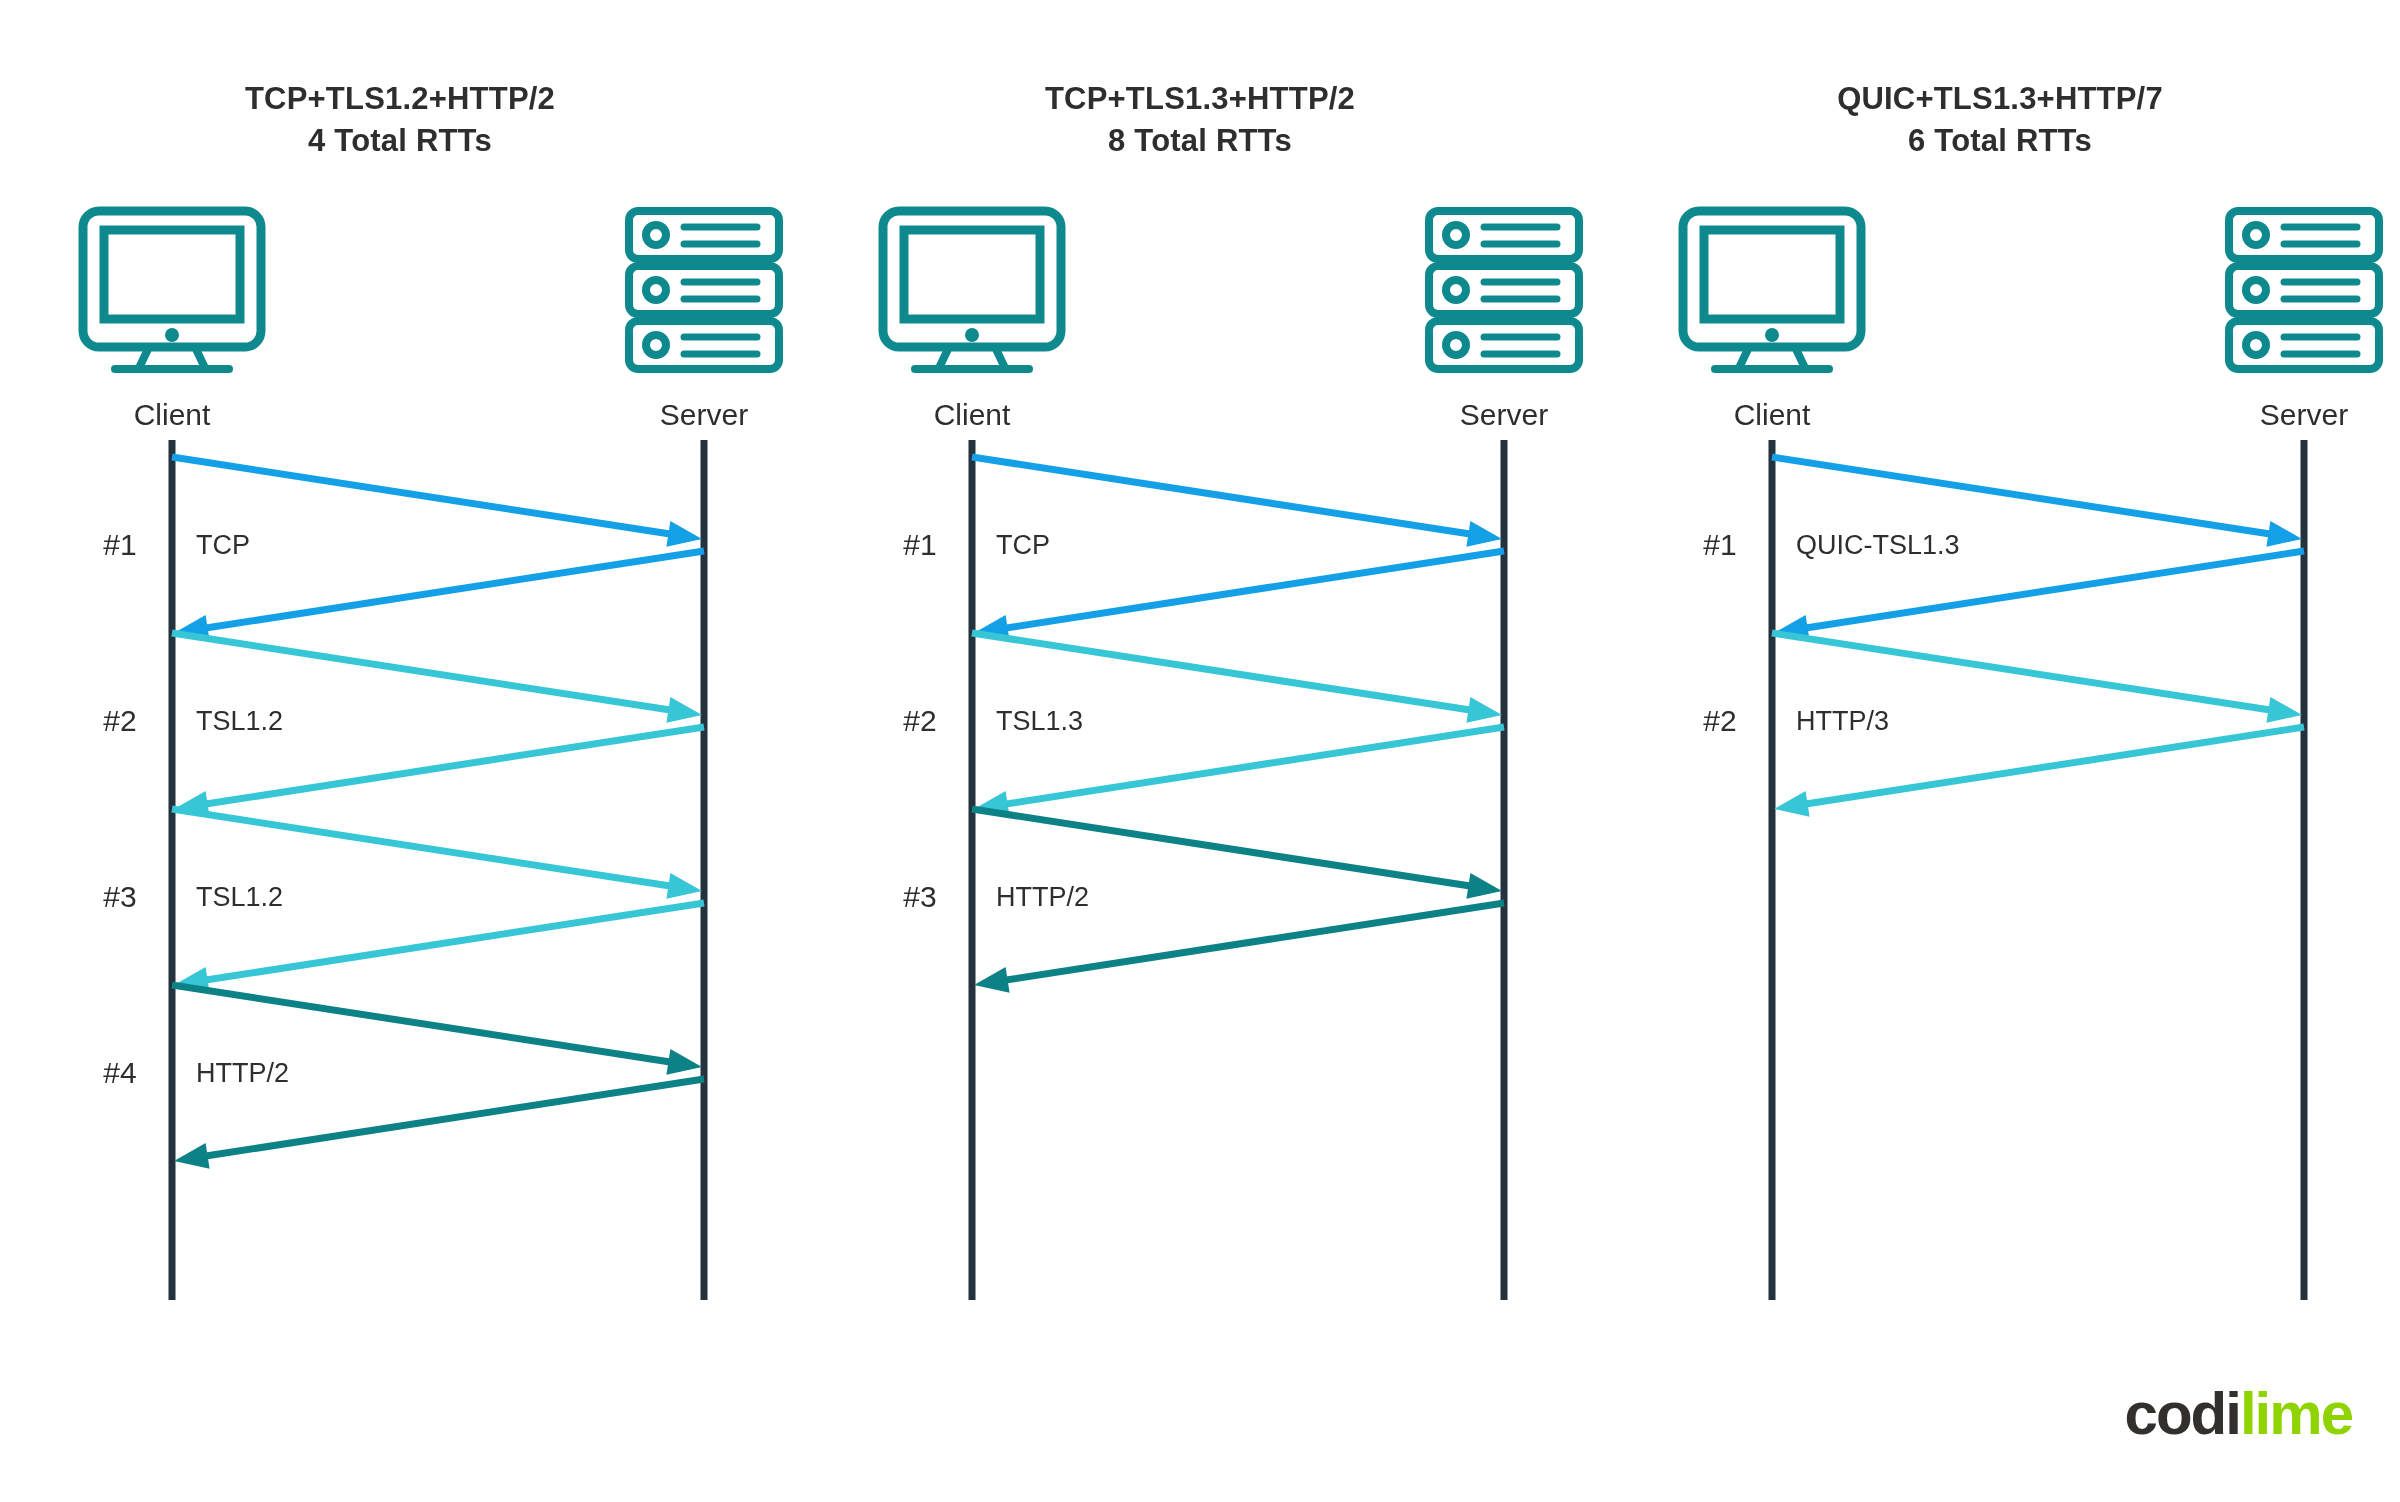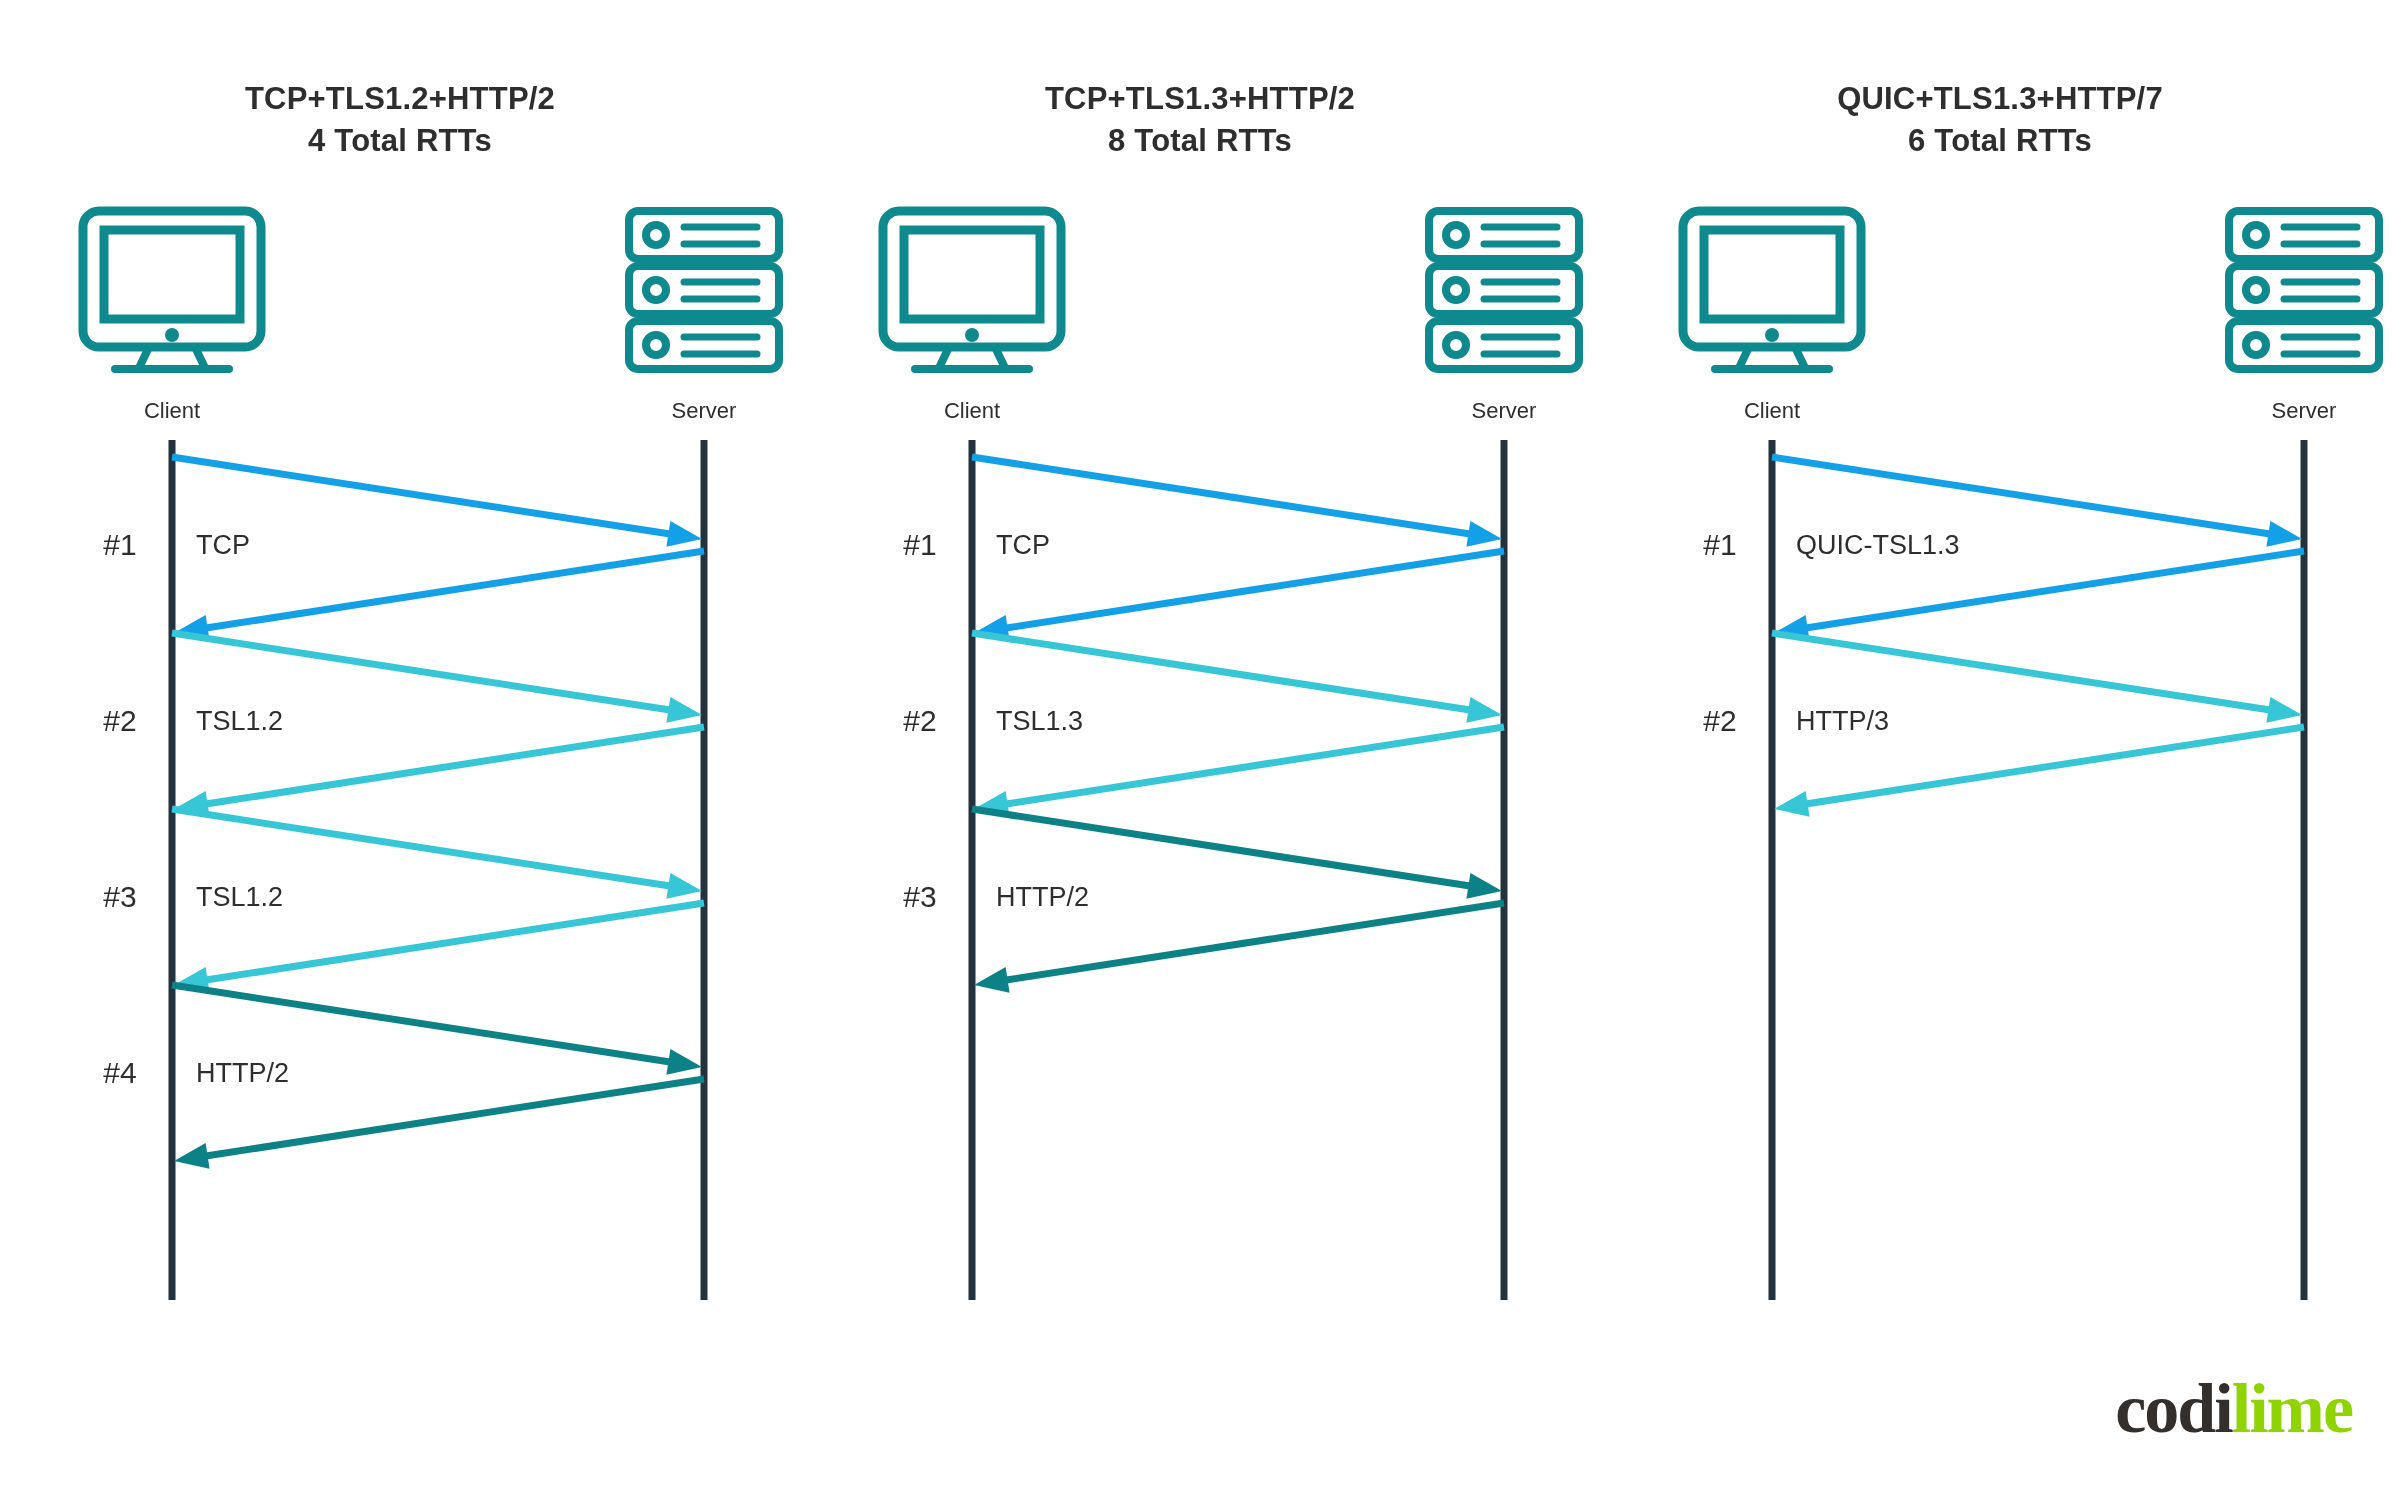--- a/index.html
+++ b/index.html
@@ -36,21 +36,21 @@
     color: #2e2e2e;
     line-height: 1.34;
     letter-spacing: 0.2px;
     white-space: pre-line;
   }
   .title-line2 {
     display: block;
   }
   .endpoint-label {
     position: absolute;
-    font-size: 22px;
+    font-size: 30px;
     color: #2e2e2e;
     text-align: center;
     white-space: nowrap;
     transform: translateX(-50%);
   }
   .icon-wrap {
     position: absolute;
     transform: translateX(-50%);
   }
   .seq-svg {
@@ -70,26 +70,25 @@
     position: absolute;
     font-size: 27px;
     color: #2e2e2e;
     transform: translateY(-50%);
     white-space: nowrap;
   }
   .brand-logo {
     position: absolute;
     right: 48px;
     bottom: 58px;
-    font-size: 70px;
+    font-size: 60px;
     font-weight: bold;
     letter-spacing: -2px;
     line-height: 1;
     user-select: none;
-    font-family: Liberation Serif, serif;
   }
   .brand-codi { color: #332f2c; }
   .brand-lime { color: #8fd400; }
 </style>
 </head>
 <body>
 
 <div id="stage">
     <div class="panel" style="left: 0px; width: 800px;">
       <div class="panel-title"><span>TCP+TLS1.2+HTTP/2</span><span class="title-line2">4 Total RTTs</span></div>

